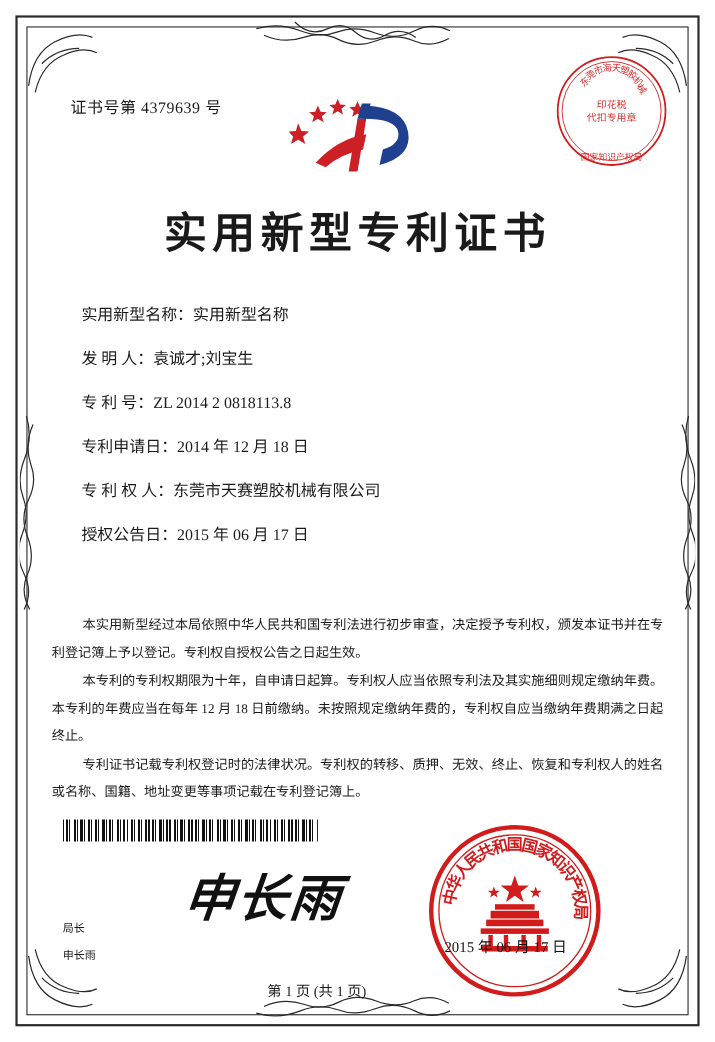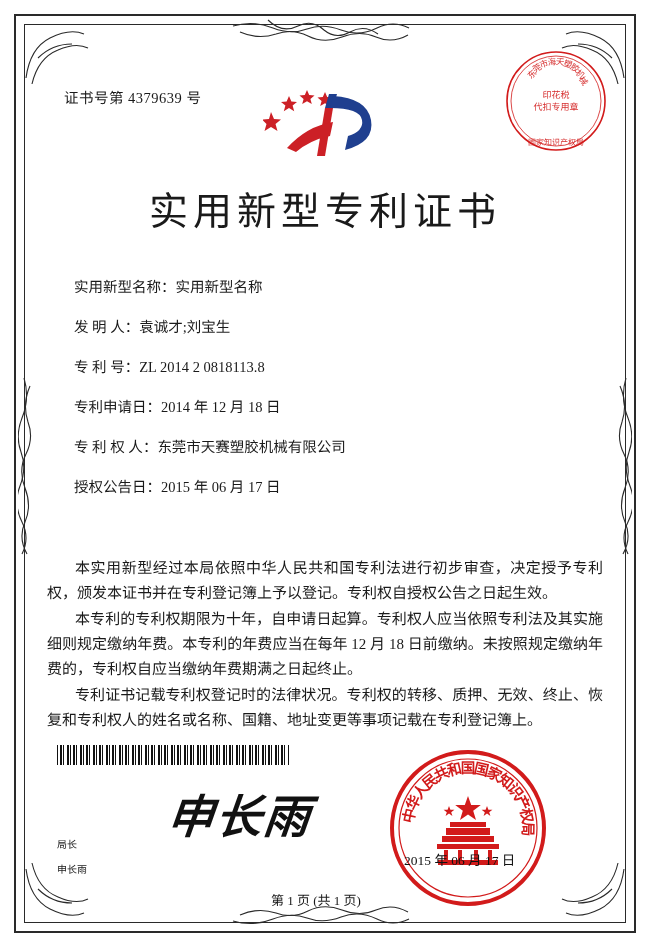--- a/index.html
+++ b/index.html
@@ -59,21 +59,21 @@
     left: 505px; top: 50px;
     width: 102px; height: 102px;
   }
 
   .title {
     position: absolute;
     left: 0; top: 180px;
     width: 650px;
     text-align: center;
     font-size: 39px;
-    font-weight: normal;
+    font-weight: bold;
     letter-spacing: 5px;
     font-family: "DejaVu Serif", "Liberation Serif", serif;
   }
 
   
   .fields {
     position: absolute;
     left: 47px; top: 280px;
     width: 560px;
   }
@@ -89,21 +89,21 @@
   }
   .field-value {
     display: inline-block;
   }
 
   
   .body-text {
     position: absolute;
     left: 47px; top: 556px;
     width: 556px;
-    font-size: 15px;
+    font-size: 12px;
     line-height: 25px;
     text-align: justify;
   }
   .body-text p {
     margin: 0 0 1px 0;
     text-indent: 28px;
   }
 
   
   .barcode {
@@ -150,21 +150,20 @@
     color: #111;
     white-space: nowrap;
   }
 
   .page-footer {
     position: absolute;
     left: 0; top: 890px;
     width: 576px;
     text-align: center;
     font-size: 13px;
-    margin-left: 28px;
   }
 </style>
 </head>
 <body>
 
 <div class="frame-outer"></div>
 <div class="frame-inner"></div>
 
 <svg class="frame-orn" viewBox="0 0 614 911" aria-hidden="true">
   <g fill="none" stroke="#2a2a2a" stroke-width="1.1">

